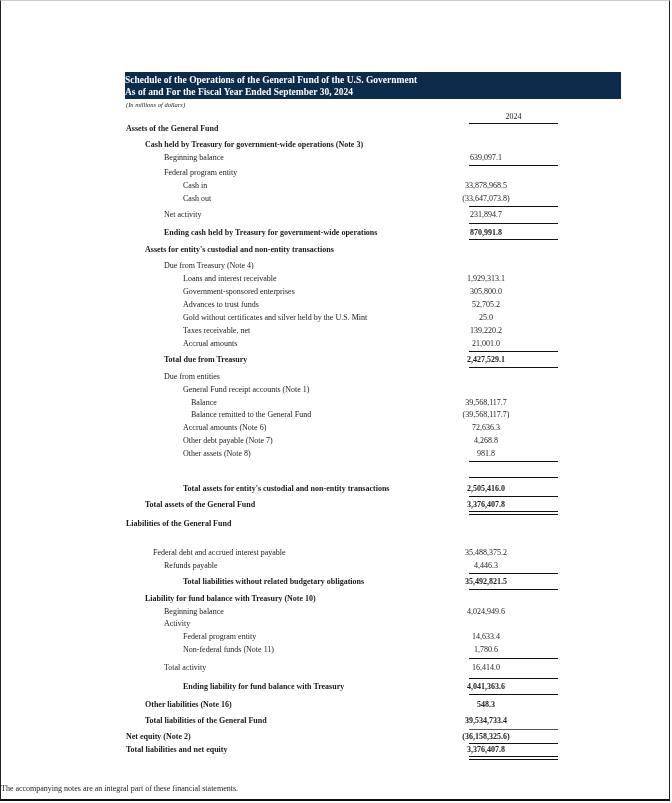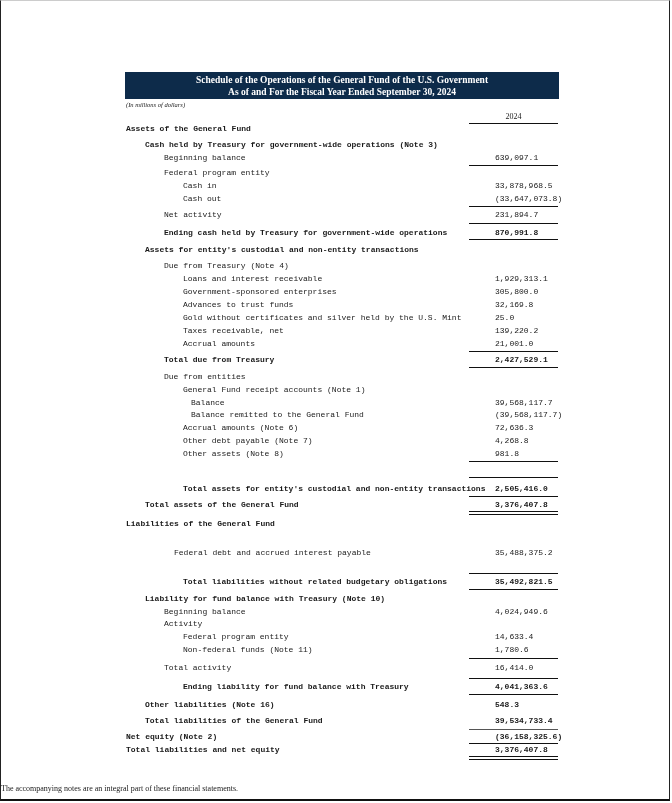--- a/index.html
+++ b/index.html
@@ -1,24 +1,24 @@
 <!DOCTYPE html>
 <html><head>
 <meta charset="utf-8">
 <style>
   html, body { margin: 0; padding: 0; background: #ffffff; }
   body { width: 672px; height: 803px; position: relative; overflow: hidden; font-family: "Liberation Serif", "DejaVu Serif", serif; color: #1a1a1a; }
   .page { position: absolute; left: 0; top: 0; width: 670px; height: 801px; border-left: 1px solid #222; border-right: 1px solid #222; border-bottom: 2px solid #111; border-top: 1px solid #ccc; box-sizing: border-box; }
-  .banner { position: absolute; left: 124px; top: 71px; width: 434px; height: 27px; background: #0d2b4a; color: #fff; text-align: center; font-weight: bold; font-size: 9.5px; line-height: 12px; padding-top: 2px; box-sizing: border-box; }
+  .banner { position: absolute; left: 124px; top: 71px; width: 496px; height: 27px; background: #0d2b4a; color: #fff; font-weight: bold; font-size: 9.5px; line-height: 12px; padding-top: 2px; box-sizing: border-box; }
   .banner div { white-space: nowrap; }
   .units { position: absolute; left: 125px; top: 100px; font-size: 6.5px; font-style: italic; }
   .yearhdr { position: absolute; left: 468px; top: 111px; width: 89px; text-align: center; font-size: 8px; border-bottom: 1.2px solid #111; padding-bottom: 2px; }
-  .row { position: absolute; left: 0; width: 670px; height: 12px; font-size: 8px; line-height: 12px; font-family: Liberation Mono, monospace; }
+  .row { position: absolute; left: 0; width: 670px; height: 12px; font-size: 8px; line-height: 12px; }
   .row .lbl { position: absolute; white-space: nowrap; }
-  .row .val { position: absolute; left: 494px; width: 86px; text-align: left; white-space: nowrap; }
+  .row .val { position: absolute; left: 442px; width: 86px; text-align: center; white-space: nowrap; }
   .row.b .lbl, .row.b .val { font-weight: bold; }
   .ul { position: absolute; left: 468px; width: 89px; height: 0; border-top: 1.2px solid #111; }
   .dul { position: absolute; left: 468px; width: 89px; height: 2px; border-top: 1px solid #111; border-bottom: 1px solid #111; }
   .footer { position: absolute; left: 0; width: 670px; top: 783px; font-size: 8px; }
 </style>
 </head>
 <body>
 
 <div class="page">
 
@@ -73,21 +73,21 @@
   <div class="row" style="top:272px">
       <span class="lbl" style="left:182px">Loans and interest receivable</span>
       <span class="val">1,929,313.1</span>
     </div>
   <div class="row" style="top:285px">
       <span class="lbl" style="left:182px">Government-sponsored enterprises</span>
       <span class="val">305,800.0</span>
     </div>
   <div class="row" style="top:298px">
       <span class="lbl" style="left:182px">Advances to trust funds</span>
-      <span class="val">32,169.8</span>
+      <span class="val">52,705.2</span>
     </div>
   <div class="row" style="top:311px">
       <span class="lbl" style="left:182px">Gold without certificates and silver held by the U.S. Mint</span>
       <span class="val">25.0</span>
     </div>
   <div class="row" style="top:324px">
       <span class="lbl" style="left:182px">Taxes receivable, net</span>
       <span class="val">139,220.2</span>
     </div>
   <div class="row" style="top:337px">
@@ -137,22 +137,26 @@
   <div class="row b" style="top:498px">
       <span class="lbl" style="left:144px">Total assets of the General Fund</span>
       <span class="val">3,376,407.8</span>
     </div>
   <div class="dul" style="top:510px"></div>
 
   <div class="row b" style="top:517px">
       <span class="lbl" style="left:125px">Liabilities of the General Fund</span>
     </div>
   <div class="row" style="top:546px">
-      <span class="lbl" style="left:173px">Federal debt and accrued interest payable</span>
+      <span class="lbl" style="left:152px">Federal debt and accrued interest payable</span>
       <span class="val">35,488,375.2</span>
+    </div>
+  <div class="row" style="top:559px">
+      <span class="lbl" style="left:163px">Refunds payable</span>
+      <span class="val">4,446.3</span>
     </div>
   <div class="ul" style="top:572px"></div>
   <div class="row b" style="top:575px">
       <span class="lbl" style="left:182px">Total liabilities without related budgetary obligations</span>
       <span class="val">35,492,821.5</span>
     </div>
   <div class="ul" style="top:588px"></div>
 
   <div class="row b" style="top:592px">
       <span class="lbl" style="left:144px">Liability for fund balance with Treasury (Note 10)</span>

